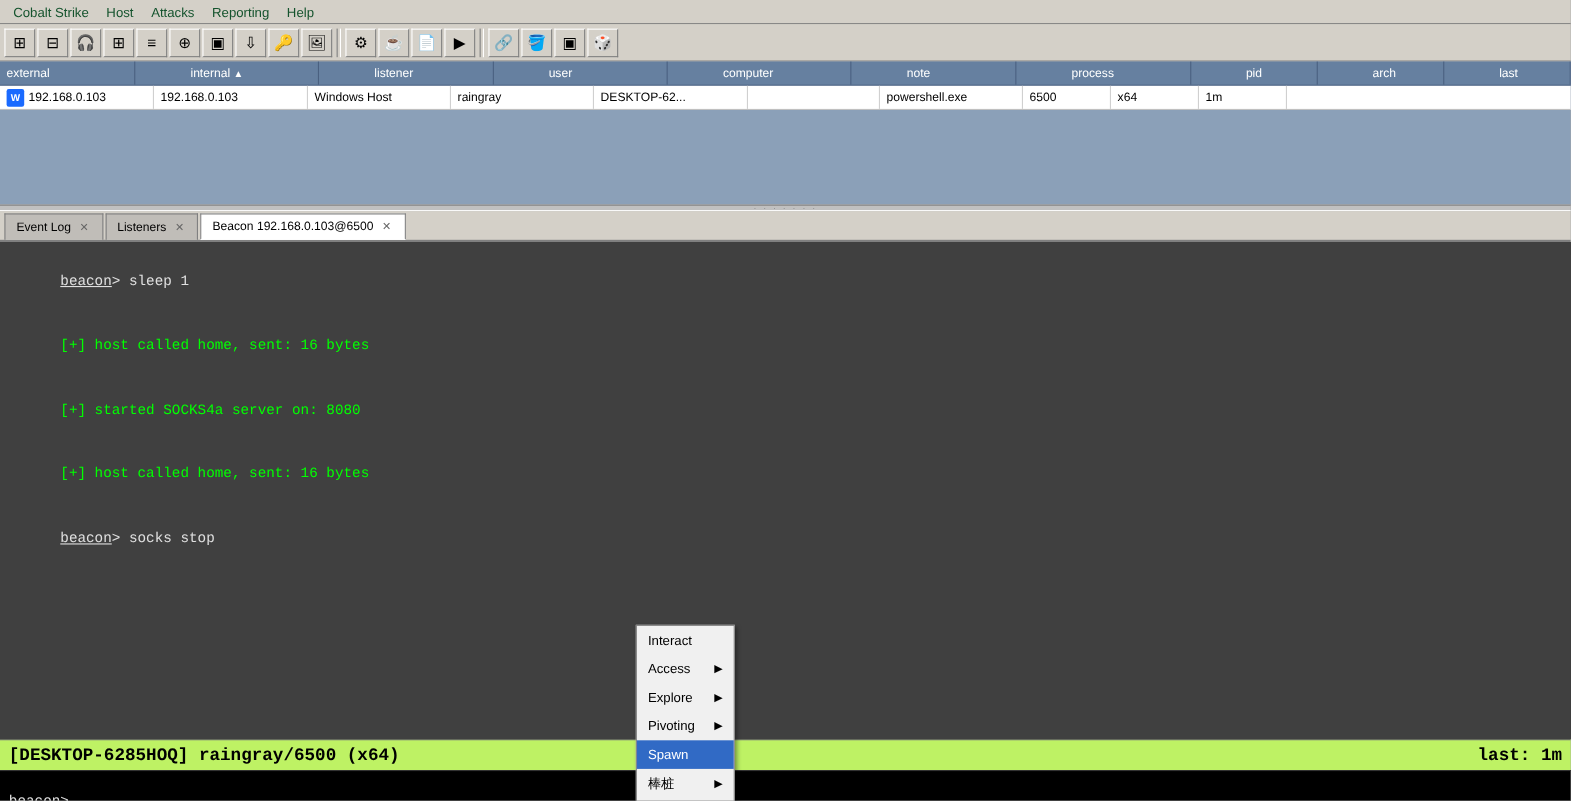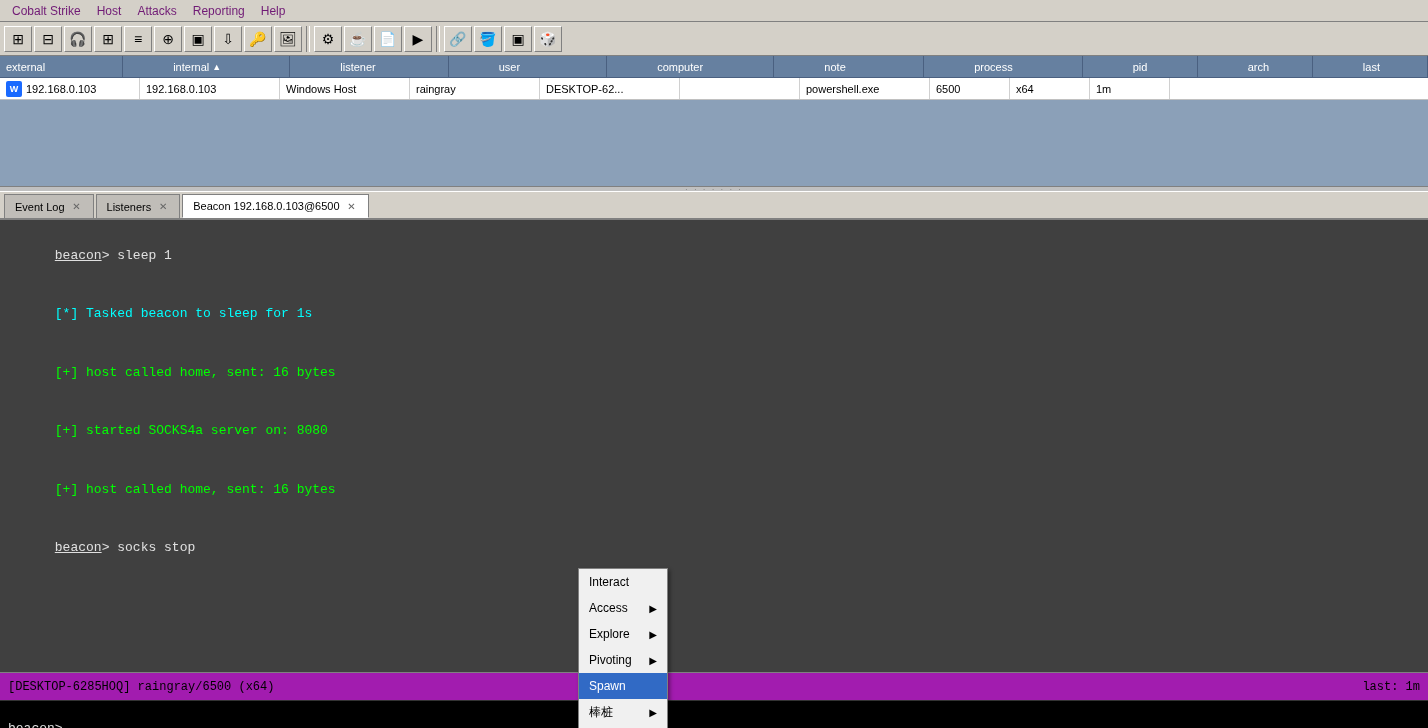--- a/index.html
+++ b/index.html
@@ -11,21 +11,21 @@
       height: 22px;
       display: flex;
       align-items: center;
       padding: 0 4px;
       border-bottom: 1px solid #808080;
     }
     .menu-item {
       padding: 2px 8px;
       cursor: pointer;
       font-size: 12px;
-      color: #701a75;
+      color: #14532d;
     }
 
     
     #toolbar {
       background: #d4d0c8;
       height: 34px;
       display: flex;
       align-items: center;
       padding: 2px 4px;
       gap: 2px;
@@ -187,29 +187,30 @@
       font-size: 12px;
       color: #000;
       justify-content: space-between;
     }
     .ctx-item.active-item { background: #316ac5; color: #fff; }
     .ctx-arrow { font-size: 10px; }
 
     
     #statusbar {
       height: 28px;
-      background: #a21caf;
+      background: #bef264;
       border-top: 1px solid #808080;
       display: flex;
       align-items: center;
       padding: 0 8px;
       font-family: 'Courier New', monospace;
-      font-size: 12px;
+      font-size: 16px;
       color: #000;
       justify-content: space-between;
+      font-weight: bold;
     }
 
     
     #inputbar {
       height: 28px;
       background: #000;
       display: flex;
       align-items: center;
       padding: 0 8px;
       border-top: 1px solid #333;
@@ -345,23 +346,20 @@
     <span class="tab-close">✕</span>
   </div>
 </div>
 
 <div style="position:relative; background:#000; flex:1;">
   <div id="terminal">
     <div class="term-line">
       <span class="t-white t-underline">beacon</span><span class="t-white">&gt; sleep 1</span>
     </div>
     <div class="term-line">
-      <span class="t-cyan">[*] Tasked beacon to sleep for 1s</span>
-    </div>
-    <div class="term-line">
       <span class="t-green">[+] host called home, sent: 16 bytes</span>
     </div>
     <div class="term-line">
       <span class="t-green">[+] started SOCKS4a server on: 8080</span>
     </div>
     <div class="term-line">
       <span class="t-green">[+] host called home, sent: 16 bytes</span>
     </div>
     <div class="term-line">
       <span class="t-white t-underline">beacon</span><span class="t-white">&gt; socks stop</span>

